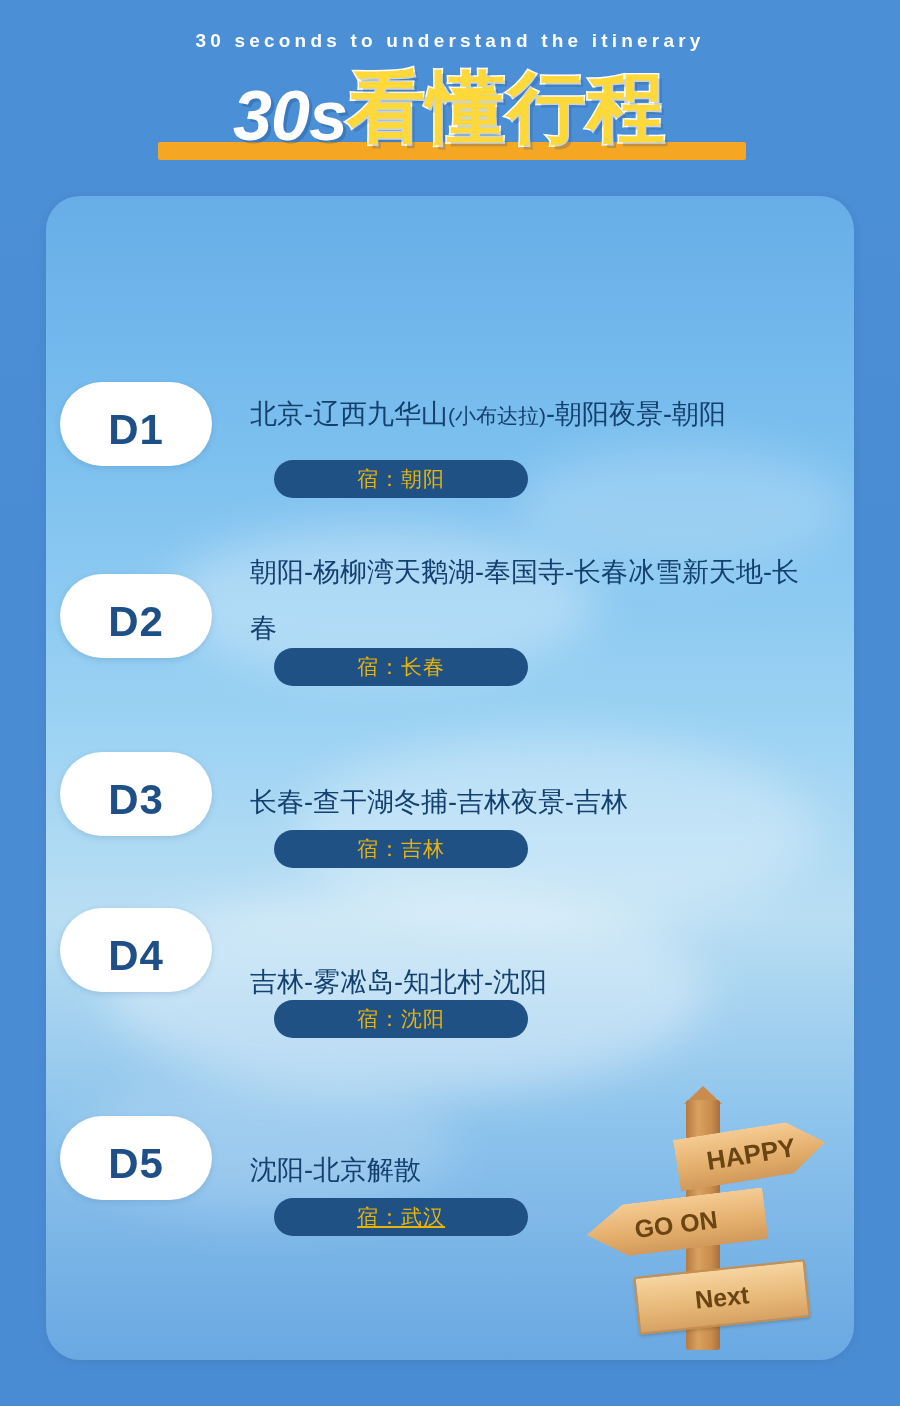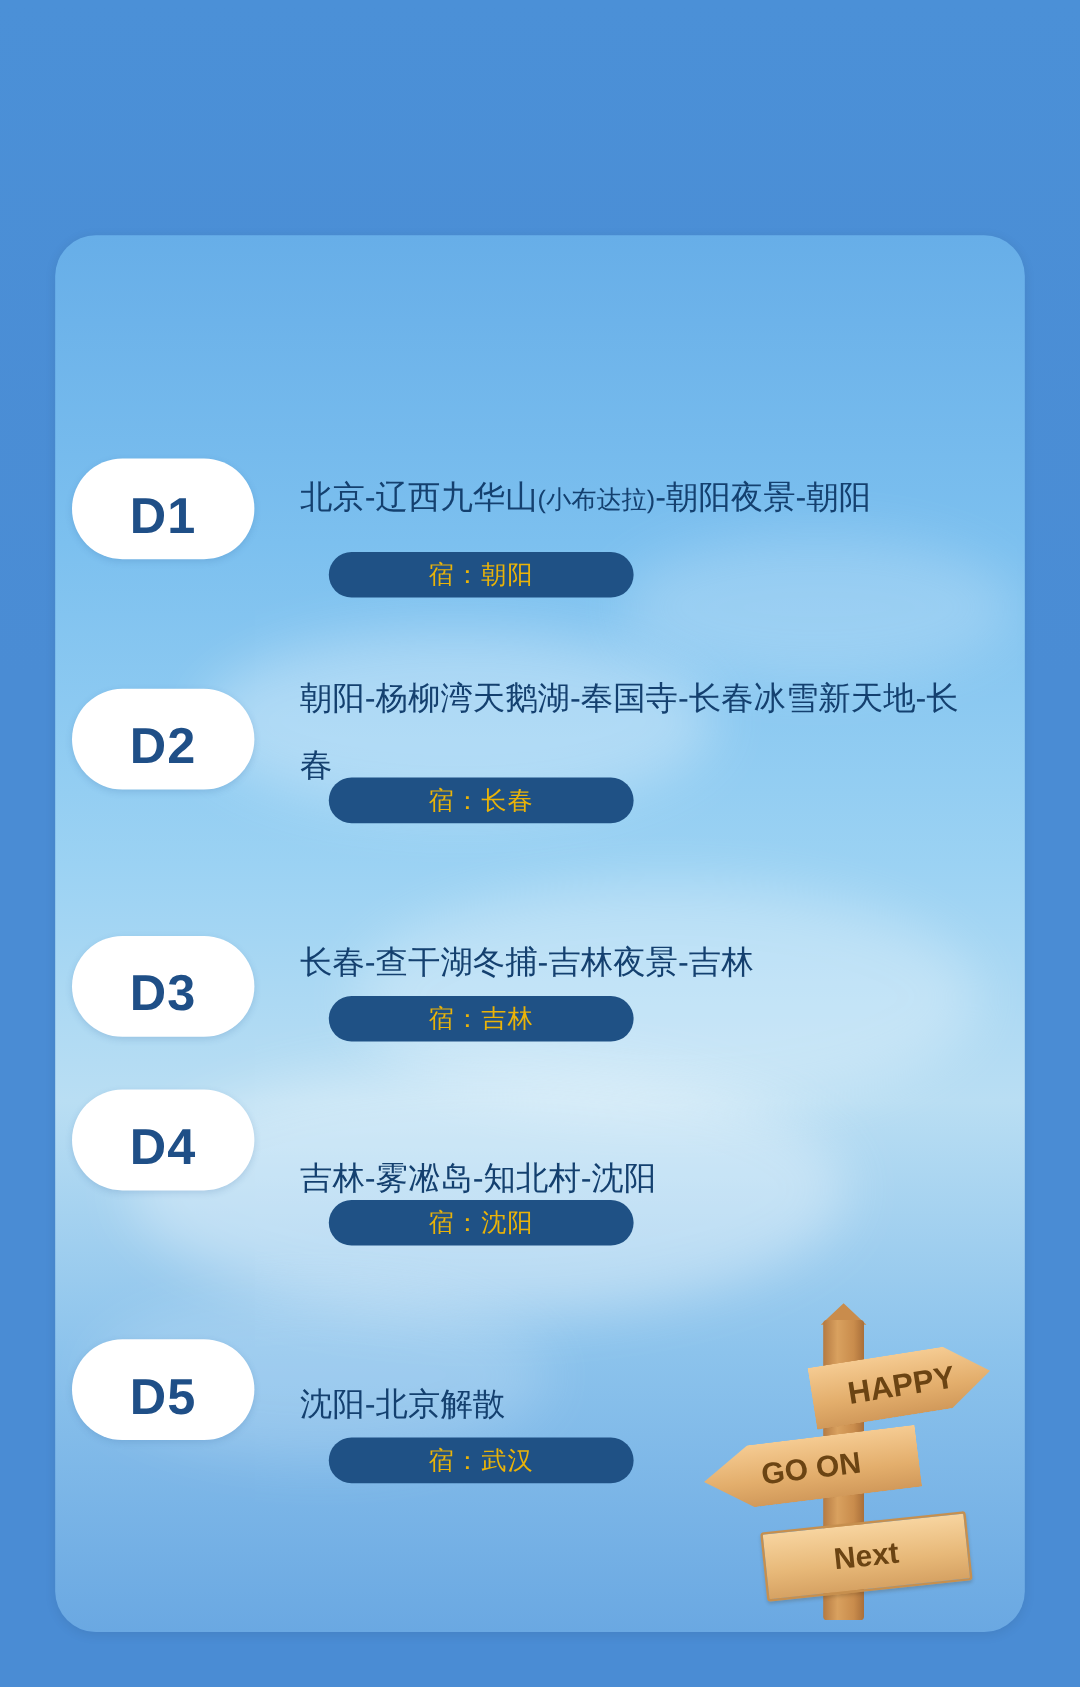--- a/index.html
+++ b/index.html
@@ -221,20 +221,29 @@
     border-radius: 3px;
     background: linear-gradient(180deg,#f7d49f 0%, #e7b878 60%, #d6a263 100%);
   }
   .plank span { transform: rotate(0deg); font-family: "Liberation Sans", sans-serif; }
 </style>
 </head>
 <body>
 
 <div class="page">
 
+  <div class="header">
+    <div class="subtitle-en">30 seconds to understand the itinerary</div>
+    <div class="title-wrap">
+      <div class="title-underbar"></div>
+      <div class="title-text">
+        <span class="title-30s">30s</span><span class="title-cn">看懂行程</span>
+      </div>
+    </div>
+  </div>
 
   <div class="card">
     <div class="cloud c1"></div>
     <div class="cloud c2"></div>
     <div class="cloud c3"></div>
     <div class="cloud c4"></div>
     <div class="cloud c5"></div>
 
     <div class="rows">
 
@@ -245,28 +254,28 @@
         <div class="route" style="top:190px;">
           <span>北京-辽西九华山</span><span class="paren">(小布达拉)</span><span>-朝阳夜景-朝阳</span>
         </div>
         <div class="stay" style="top:264px;">宿：朝阳</div>
       </div>
 
       <div class="row" style="top:0px;">
         <div class="daychip" style="top:378px;text-align:center;">
           <span>D2</span>
         </div>
-        <div class="route" style="top:358px;">
+        <div class="route" style="top:348px;">
           <span>朝阳-杨柳湾天鹅湖-奉国寺-长春冰雪新天地-长春</span>
         </div>
         <div class="stay" style="top:452px;">宿：长春</div>
       </div>
 
       <div class="row" style="top:0px;">
-        <div class="daychip" style="top:584px;">
+        <div class="daychip" style="top:556px;">
           <span>D3</span>
         </div>
         <div class="route" style="top:578px;">
           <span>长春-查干湖冬捕-吉林夜景-吉林</span>
         </div>
         <div class="stay" style="top:634px;">宿：吉林</div>
       </div>
 
       <div class="row" style="top:0px;">
         <div class="daychip" style="top:712px;">
@@ -278,21 +287,21 @@
         <div class="stay" style="top:804px;">宿：沈阳</div>
       </div>
 
       <div class="row" style="top:0px;">
         <div class="daychip" style="top:920px;">
           <span>D5</span>
         </div>
         <div class="route" style="top:946px;">
           <span>沈阳-北京解散</span>
         </div>
-        <div class="stay" style="top:1002px;">宿：武汉</div>
+        <div class="stay" style="top:1002px;text-decoration:underline;">宿：武汉</div>
       </div>
 
     </div>
 
     <div class="signpost">
       <div class="post-top"></div>
       <div class="post"></div>
       <div class="plank plank-a">
         <span>HAPPY</span>
       </div>

